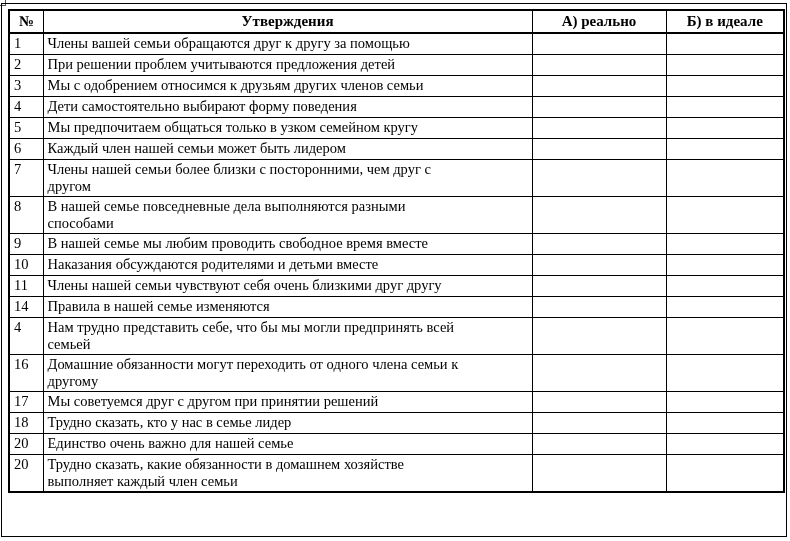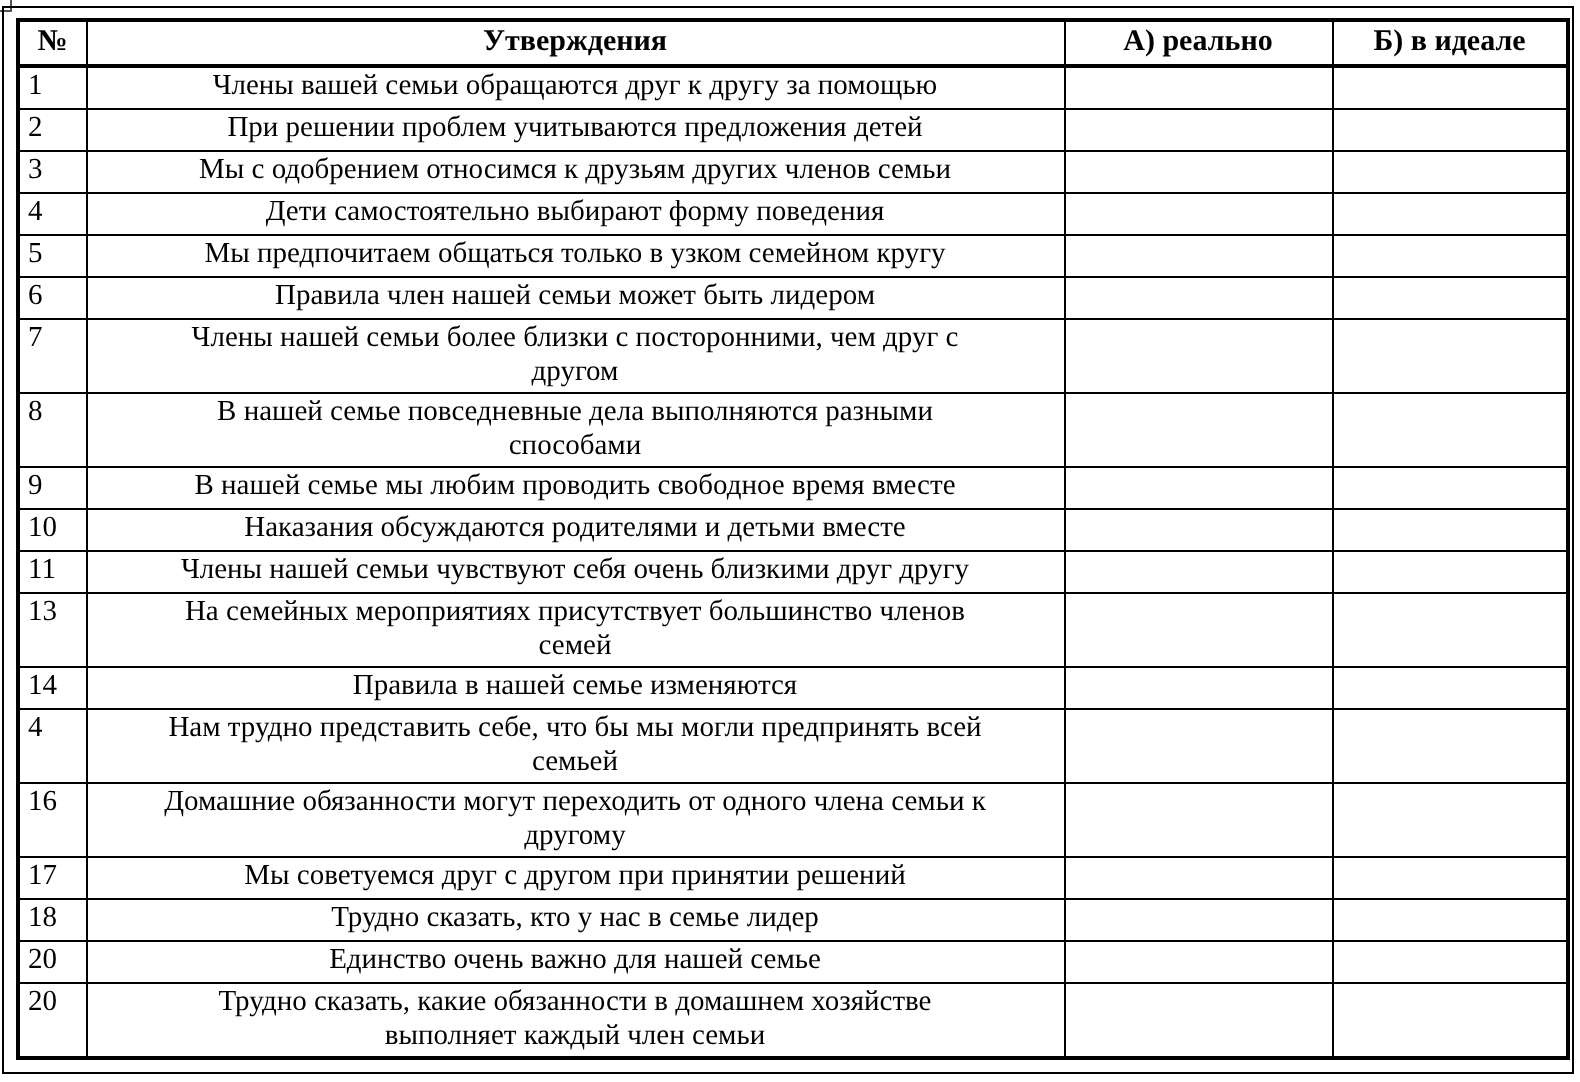--- a/index.html
+++ b/index.html
@@ -60,21 +60,21 @@
     text-align: center;
     padding: 2px 4px;
     border-bottom: 2px solid #000000;
     vertical-align: middle;
   }
   table.quiz td.num {
     text-align: left;
     height: 18px;
   }
   table.quiz td.statement {
-    text-align: center;
+    text-align: left;
     white-space: pre-line;
   }
   table.quiz td.answer {
     background: #ffffff;
   }
 </style>
 </head>
 <body>
 
 <div class="page">
@@ -122,21 +122,21 @@
           <td class="answer"></td>
         </tr>
         <tr>
           <td class="num">5</td>
           <td class="statement">Мы предпочитаем общаться только в узком семейном кругу</td>
           <td class="answer"></td>
           <td class="answer"></td>
         </tr>
         <tr>
           <td class="num">6</td>
-          <td class="statement">Правила член нашей семьи может быть лидером</td>
+          <td class="statement">Каждый член нашей семьи может быть лидером</td>
           <td class="answer"></td>
           <td class="answer"></td>
         </tr>
         <tr>
           <td class="num">7</td>
           <td class="statement">Члены нашей семьи более близки с посторонними, чем друг с
 другом</td>
           <td class="answer"></td>
           <td class="answer"></td>
         </tr>
@@ -155,27 +155,20 @@
         </tr>
         <tr>
           <td class="num">10</td>
           <td class="statement">Наказания обсуждаются родителями и детьми вместе</td>
           <td class="answer"></td>
           <td class="answer"></td>
         </tr>
         <tr>
           <td class="num">11</td>
           <td class="statement">Члены нашей семьи чувствуют себя очень близкими друг другу</td>
-          <td class="answer"></td>
-          <td class="answer"></td>
-        </tr>
-        <tr>
-          <td class="num">13</td>
-          <td class="statement">На семейных мероприятиях присутствует большинство членов
-семей</td>
           <td class="answer"></td>
           <td class="answer"></td>
         </tr>
         <tr>
           <td class="num">14</td>
           <td class="statement">Правила в нашей семье изменяются</td>
           <td class="answer"></td>
           <td class="answer"></td>
         </tr>
         <tr>

